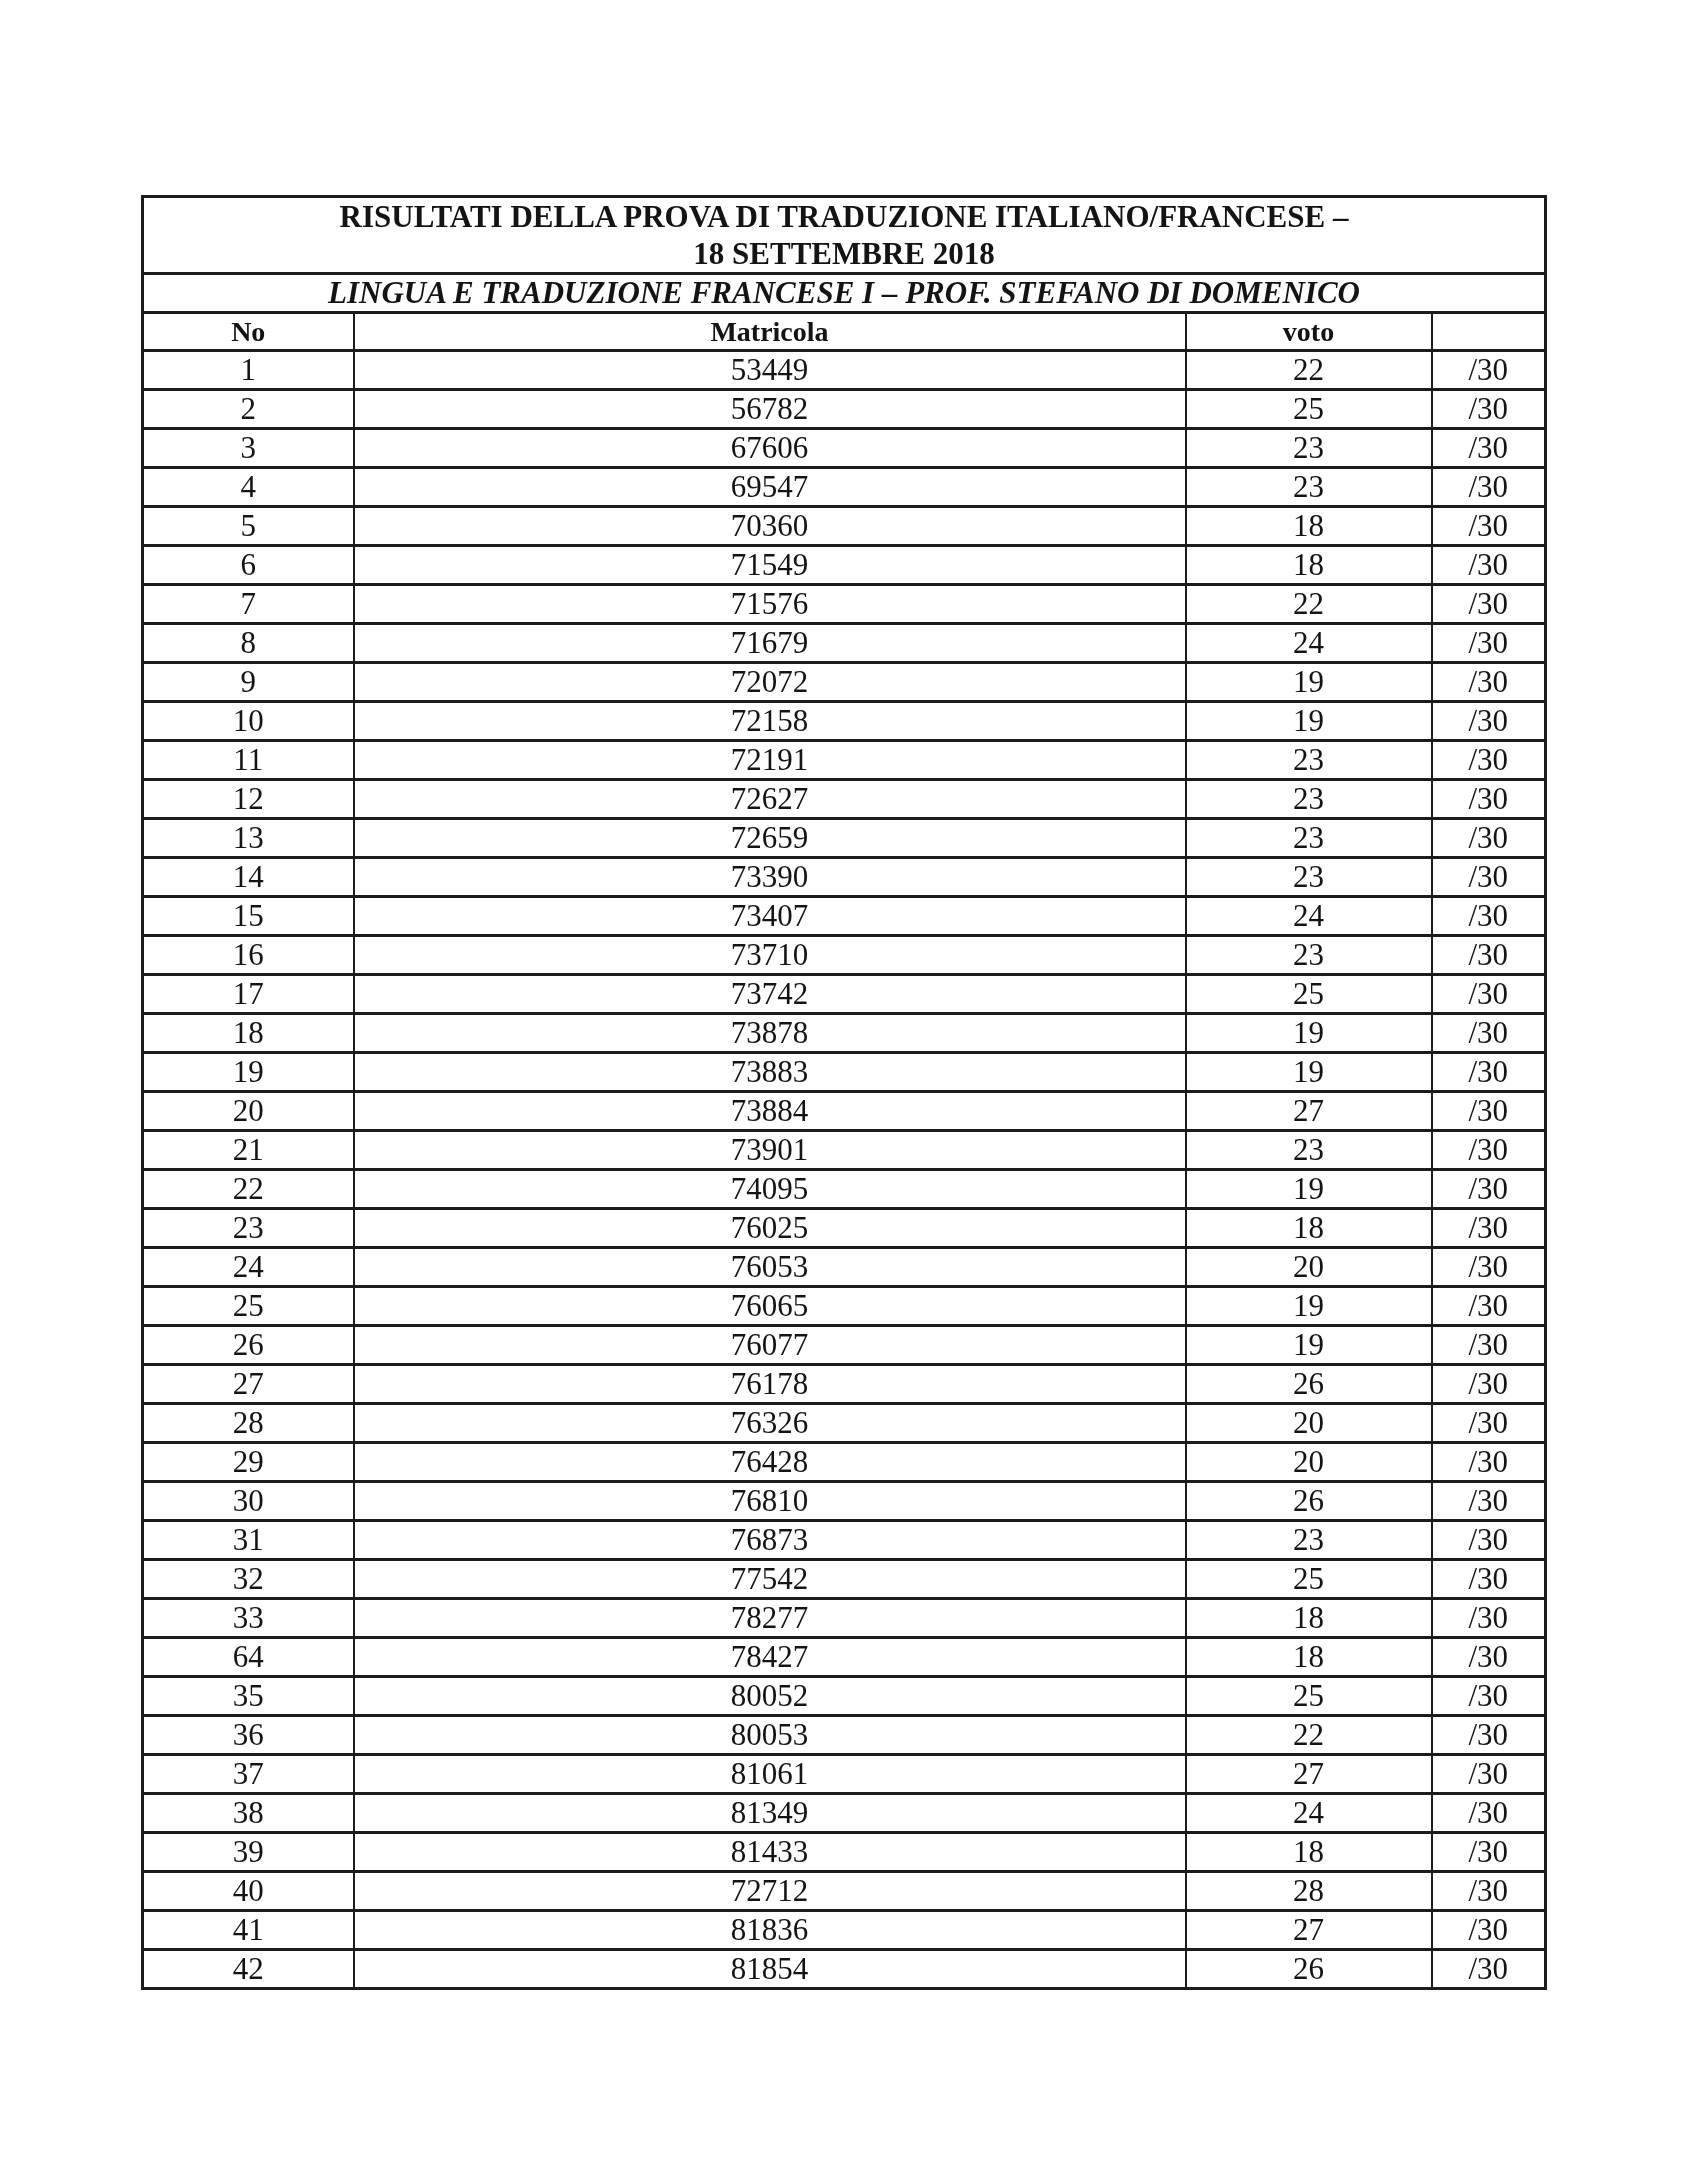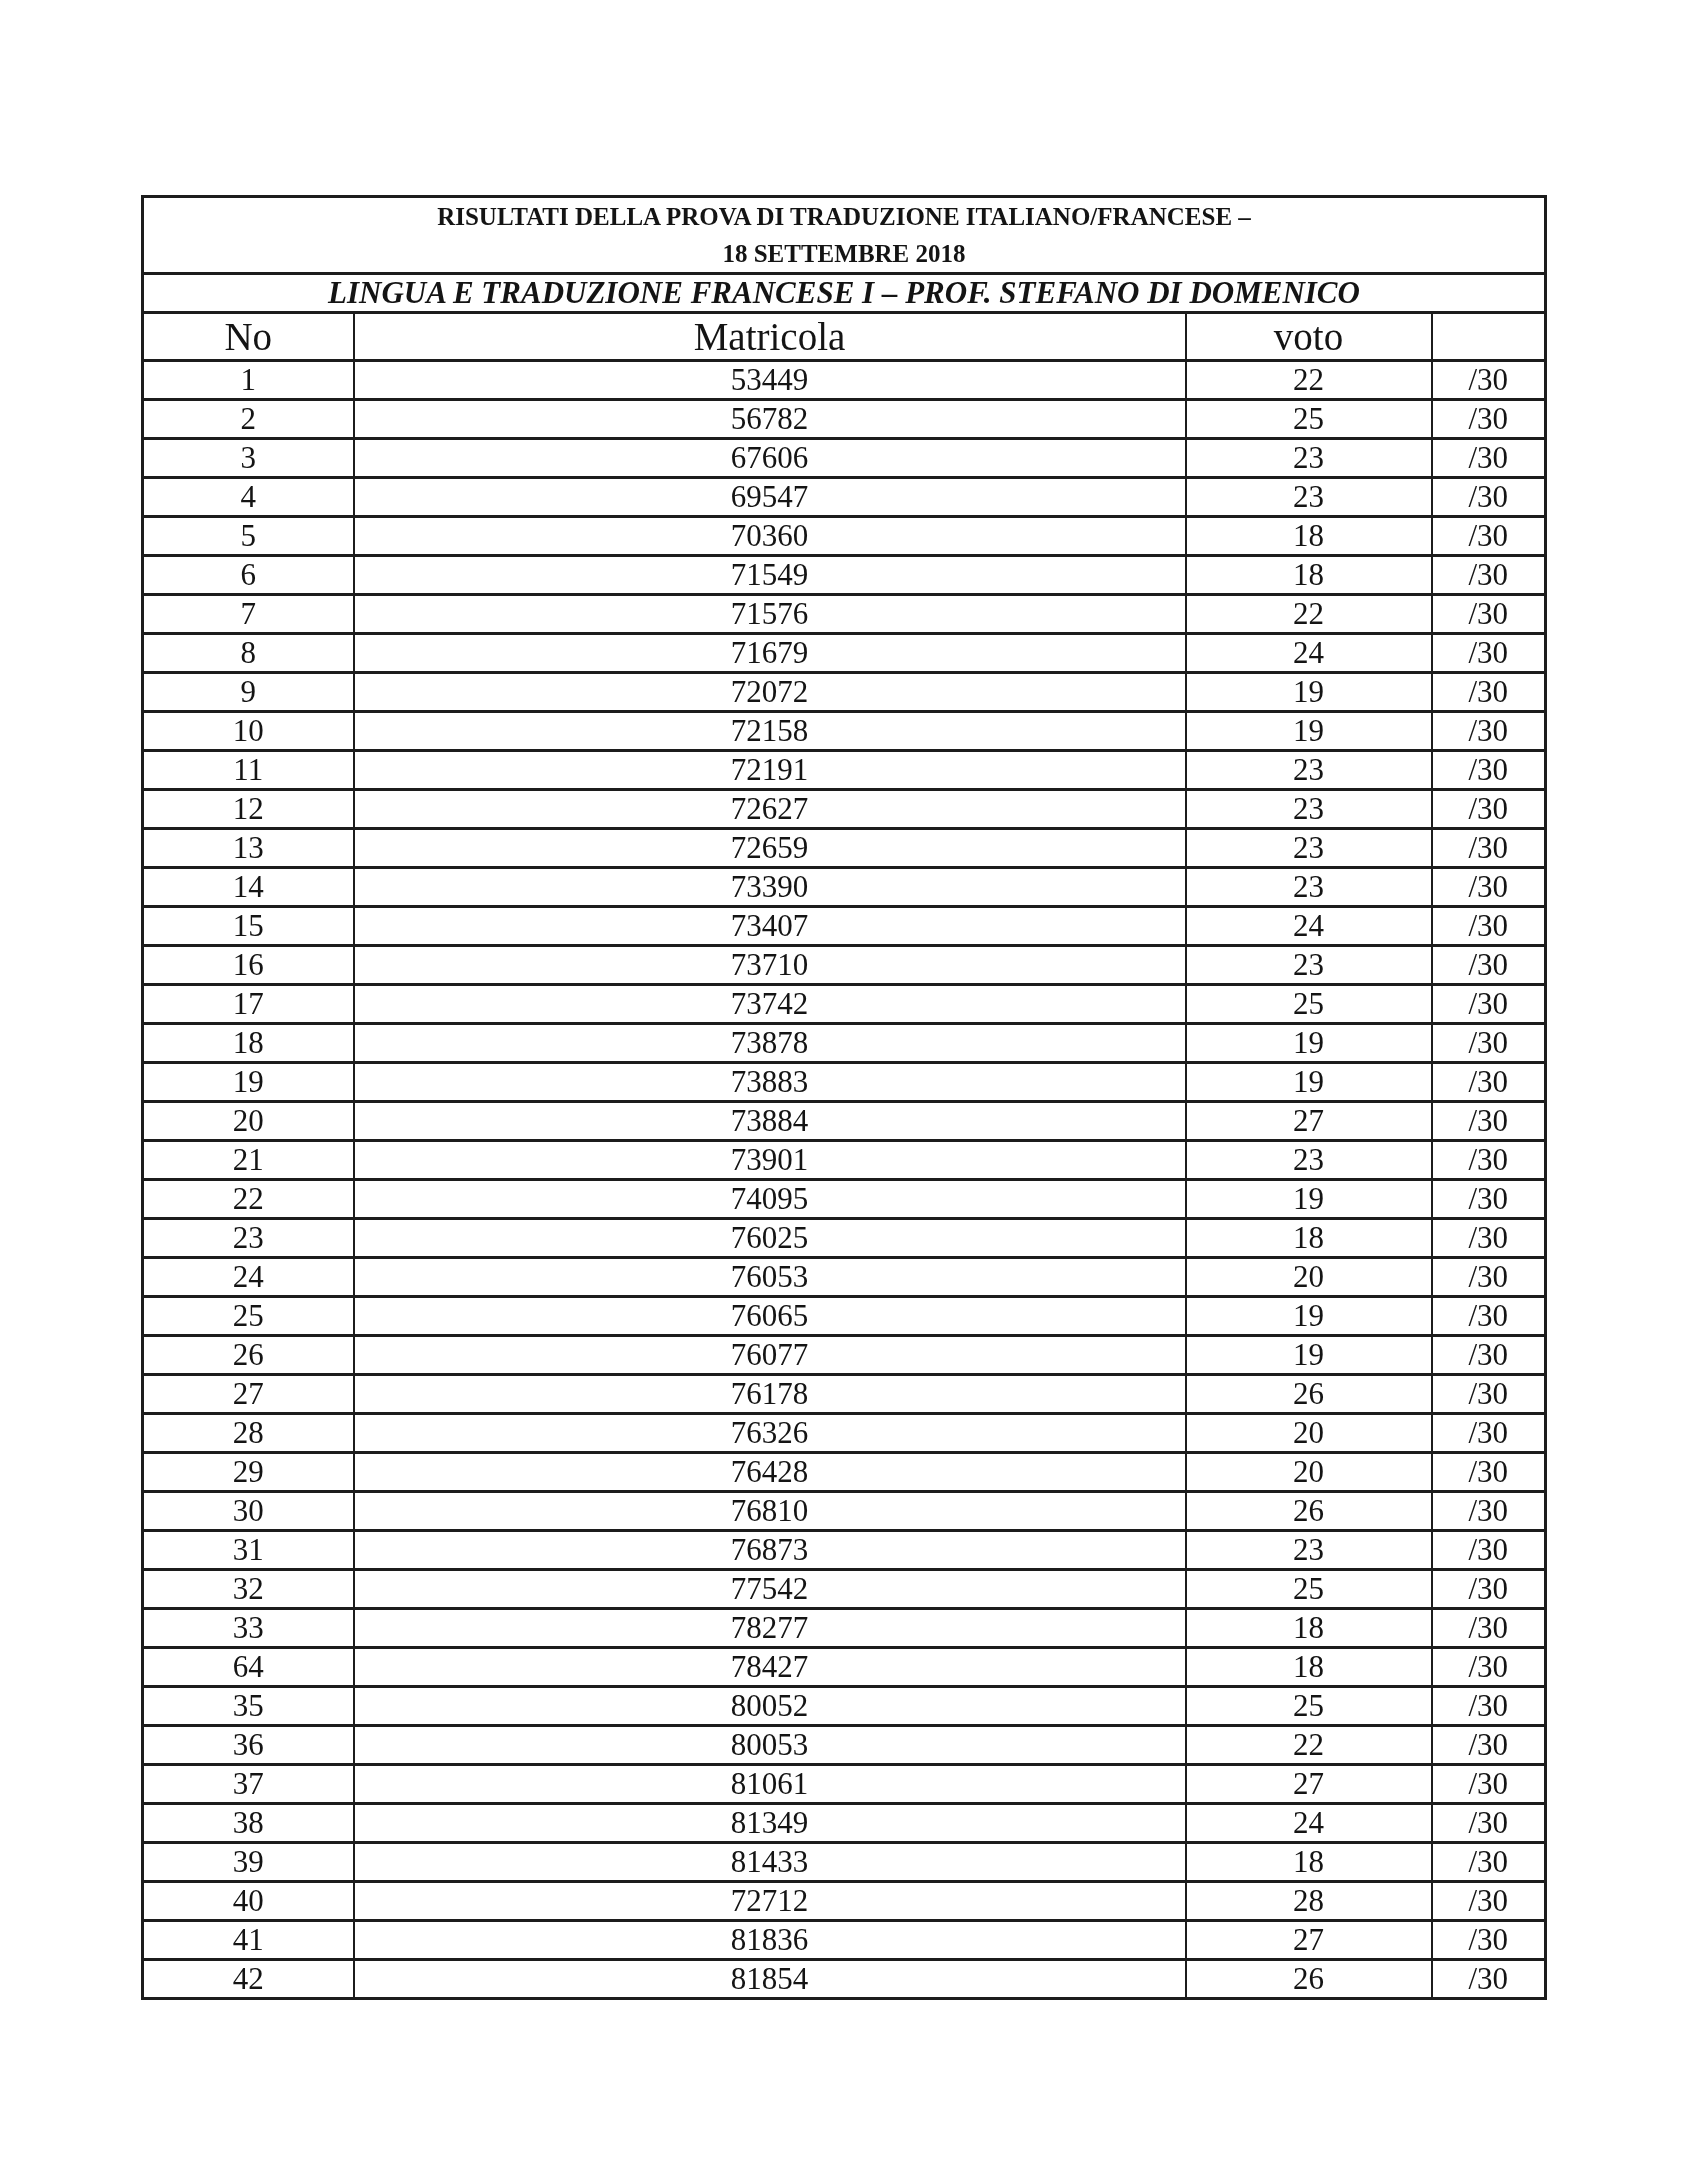--- a/index.html
+++ b/index.html
@@ -31,33 +31,33 @@
     border-bottom: 3px solid #1c1c1c;
     padding: 0;
     text-align: center;
     vertical-align: middle;
     overflow: hidden;
     white-space: nowrap;
   }
   .title-row td {
     height: 71px;
     font-weight: bold;
-    font-size: 25px;
+    font-size: 31px;
     line-height: 37px;
   }
   .subtitle-row td {
     height: 33px;
     font-weight: bold;
     font-size: 31px;
     font-style: italic;
   }
   .colhead-row td {
     height: 35px;
-    font-size: 39px;
-    font-weight: normal;
+    font-size: 28px;
+    font-weight: bold;
   }
   tbody.data td {
     height: 36px;
     font-size: 31px;
     font-weight: normal;
   }
   .title-line { display: block; }
 </style>
 </head>
 <body>

